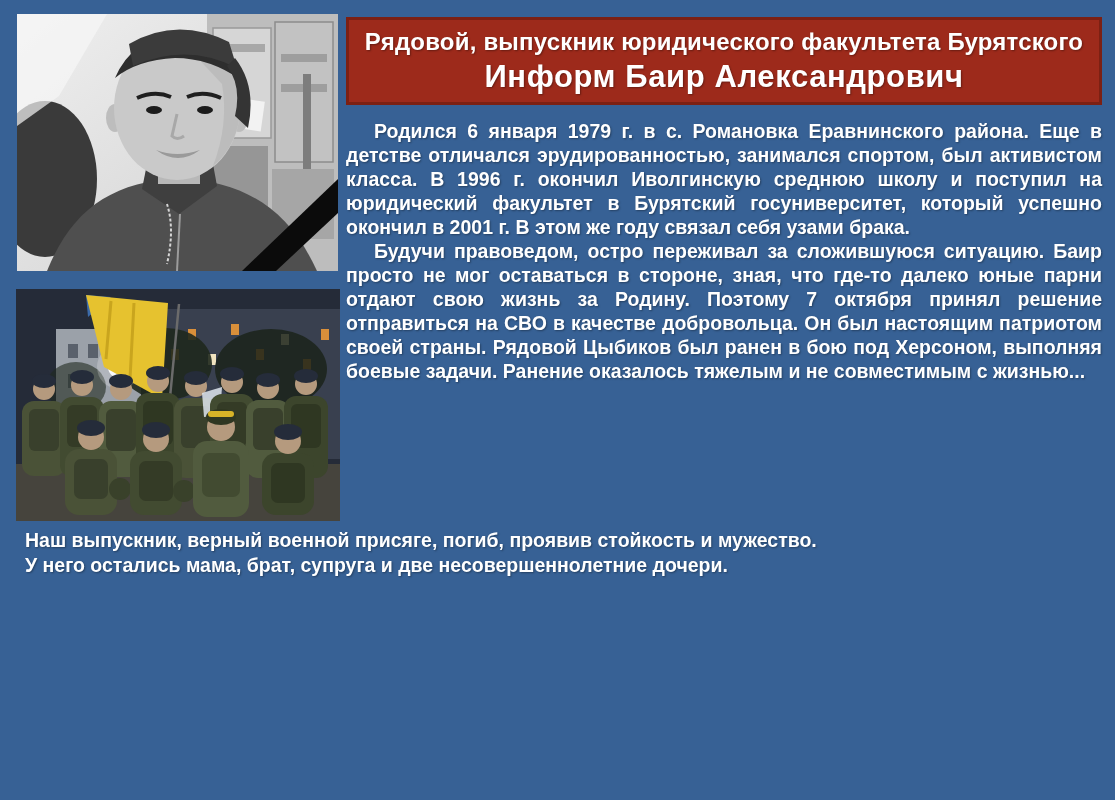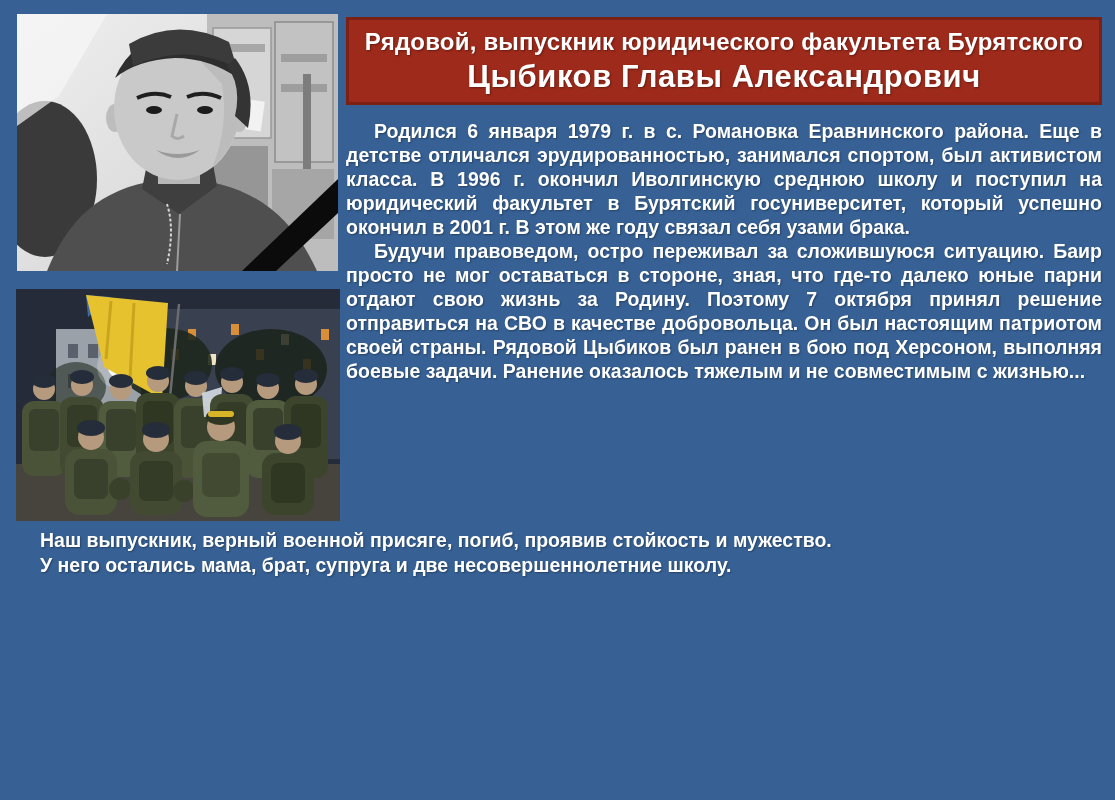--- a/index.html
+++ b/index.html
@@ -30,21 +30,21 @@
   }
   .banner .tline{font-size:24px; line-height:30px; letter-spacing:.2px;}
   .banner .name{font-size:31px; line-height:38px; letter-spacing:.6px; margin-top:1px;}
   p.bio{
     margin:0 13px 0 0; text-align:justify; text-indent:28px;
     font-size:19.5px; line-height:24px;
     text-shadow:1px 1px 2px rgba(0,0,0,.35);
   }
   p.bio.first{margin-top:14px;}
   .closing{
-    clear:left; margin:4px 13px 0 0; padding-left:40px;
+    clear:left; margin:4px 13px 0 0; padding-left:25px;
     font-size:19.5px; line-height:25px;
     text-shadow:1px 1px 2px rgba(0,0,0,.35);
   }
 </style>
 </head>
 <body>
 
 <div class="page">
 
   <figure class="photo portrait" title="Черно-белый портрет с траурной лентой">
@@ -219,24 +219,24 @@
             <rect x="255" y="174" width="34" height="40" rx="7" fill="#2f3722"></rect>
             <circle cx="272" cy="152" r="13" fill="#b59a7e"></circle>
             <ellipse cx="272" cy="143" rx="14" ry="8" fill="#252c3a"></ellipse>
           </g>
       </g>
     </svg>
   </figure>
 
   <header class="banner">
     <div class="tline">Рядовой, выпускник юридического факультета Бурятского</div>
-    <div class="name">Цыбиков Главы Александрович</div>
+    <div class="name">Информ Баир Александрович</div>
   </header>
 
   <p class="bio first">Родился 6 января 1979 г. в с. Романовка Еравнинского района. Еще в детстве отличался эрудированностью, занимался спортом, был активистом класса. В 1996 г. окончил Иволгинскую среднюю школу и поступил на юридический факультет в Бурятский госуниверситет, который успешно окончил в 2001 г. В этом же году связал себя узами брака.</p>
   <p class="bio">Будучи правоведом, остро переживал за сложившуюся ситуацию. Баир просто не мог оставаться в стороне, зная, что где-то далеко юные парни отдают свою жизнь за Родину. Поэтому 7 октября принял решение отправиться на СВО в качестве добровольца. Он был настоящим патриотом своей страны. Рядовой Цыбиков был ранен в бою под Херсоном, выполняя боевые задачи. Ранение оказалось тяжелым и не совместимым с жизнью...</p>
 
   <div class="closing">
     <div>Наш выпускник, верный военной присяге, погиб, проявив стойкость и мужество.</div>
-    <div>У него остались мама, брат, супруга и две несовершеннолетние школу.</div>
+    <div>У него остались мама, брат, супруга и две несовершеннолетние дочери.</div>
   </div>
 
 </div>
 
 </body></html>

